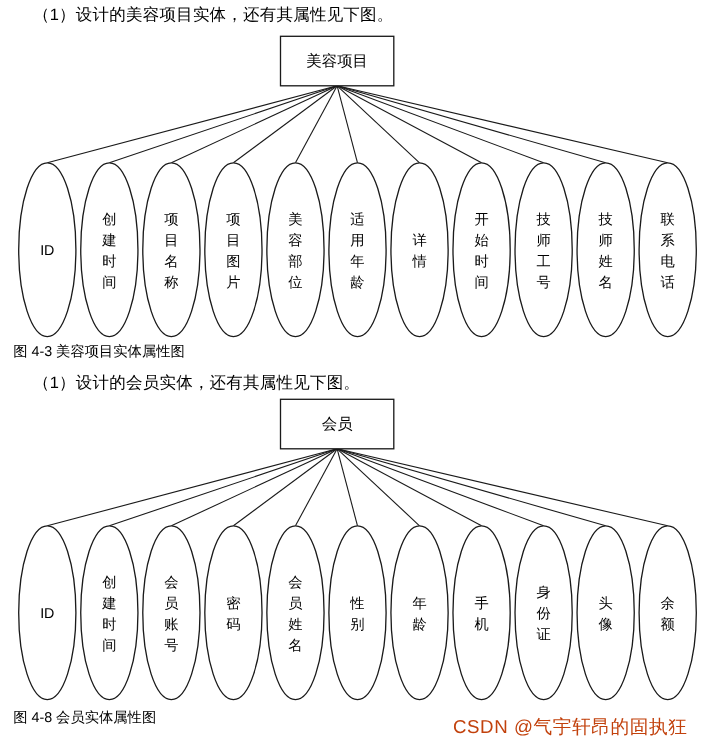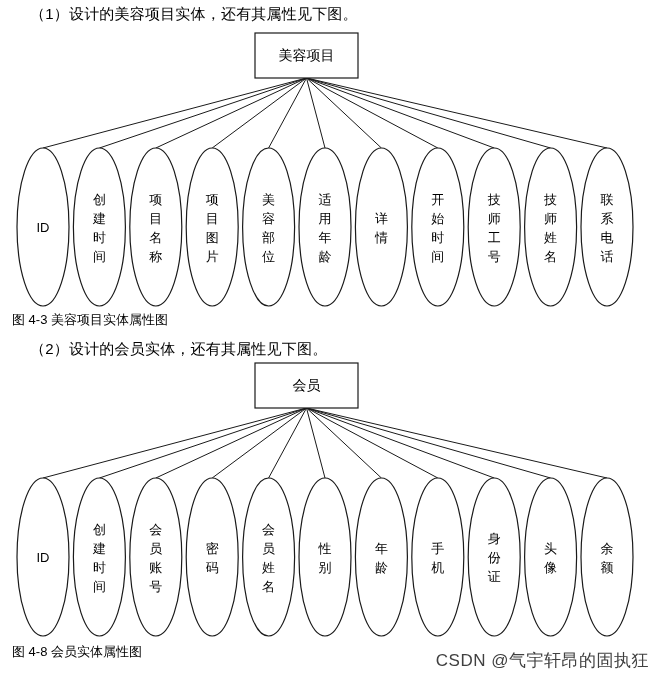--- a/index.html
+++ b/index.html
@@ -91,24 +91,24 @@
   .attr-label-latin {
     font-family: "Liberation Sans", "DejaVu Sans", sans-serif;
     font-size: 13px;
     fill: #000;
     text-anchor: middle;
   }
 
   
   .watermark {
     position: absolute;
-    right: 0;
+    right: 24px;
     bottom: 3px;
     font-size: 17px;
-    color: #404040;
+    color: #c2410c;
     letter-spacing: 0.5px;
     white-space: nowrap;
     user-select: none;
   }
 </style>
 </head>
 <body>
 
 <div class="page">
 
@@ -149,21 +149,21 @@
         <text class="attr-label" x="550.5999999999999" y="0"><tspan x="550.5999999999999" y="173.5">技</tspan><tspan x="550.5999999999999" y="192.5">师</tspan><tspan x="550.5999999999999" y="211.5">姓</tspan><tspan x="550.5999999999999" y="230.5">名</tspan></text>
         <ellipse class="shape-fill" cx="607" cy="197" rx="26" ry="79"></ellipse>
         <text class="attr-label" x="607" y="0"><tspan x="607" y="173.5">联</tspan><tspan x="607" y="192.5">系</tspan><tspan x="607" y="211.5">电</tspan><tspan x="607" y="230.5">话</tspan></text>
         <rect class="shape-fill" x="255" y="3" width="103" height="45"></rect>
         <text class="entity-label" x="306.5" y="26.5">美容项目</text>
       </svg>
   </div>
 
   <div class="caption caption-1">图 4-3 美容项目实体属性图</div>
 
-  <div class="para para-2">（2）设计的会员实体，还有其属性见下图。</div>
+  <div class="para para-2">（1）设计的会员实体，还有其属性见下图。</div>
 
   <div class="er er-2">
     <svg id="svg-1" viewBox="0 0 649 280" xmlns="http://www.w3.org/2000/svg">
         <path class="shape-line" d="M 306.5 48 L 43 118"></path>
         <path class="shape-line" d="M 306.5 48 L 99.4 118"></path>
         <path class="shape-line" d="M 306.5 48 L 155.8 118"></path>
         <path class="shape-line" d="M 306.5 48 L 212.2 118"></path>
         <path class="shape-line" d="M 306.5 48 L 268.6 118"></path>
         <path class="shape-line" d="M 306.5 48 L 325 118"></path>
         <path class="shape-line" d="M 306.5 48 L 381.4 118"></path>

